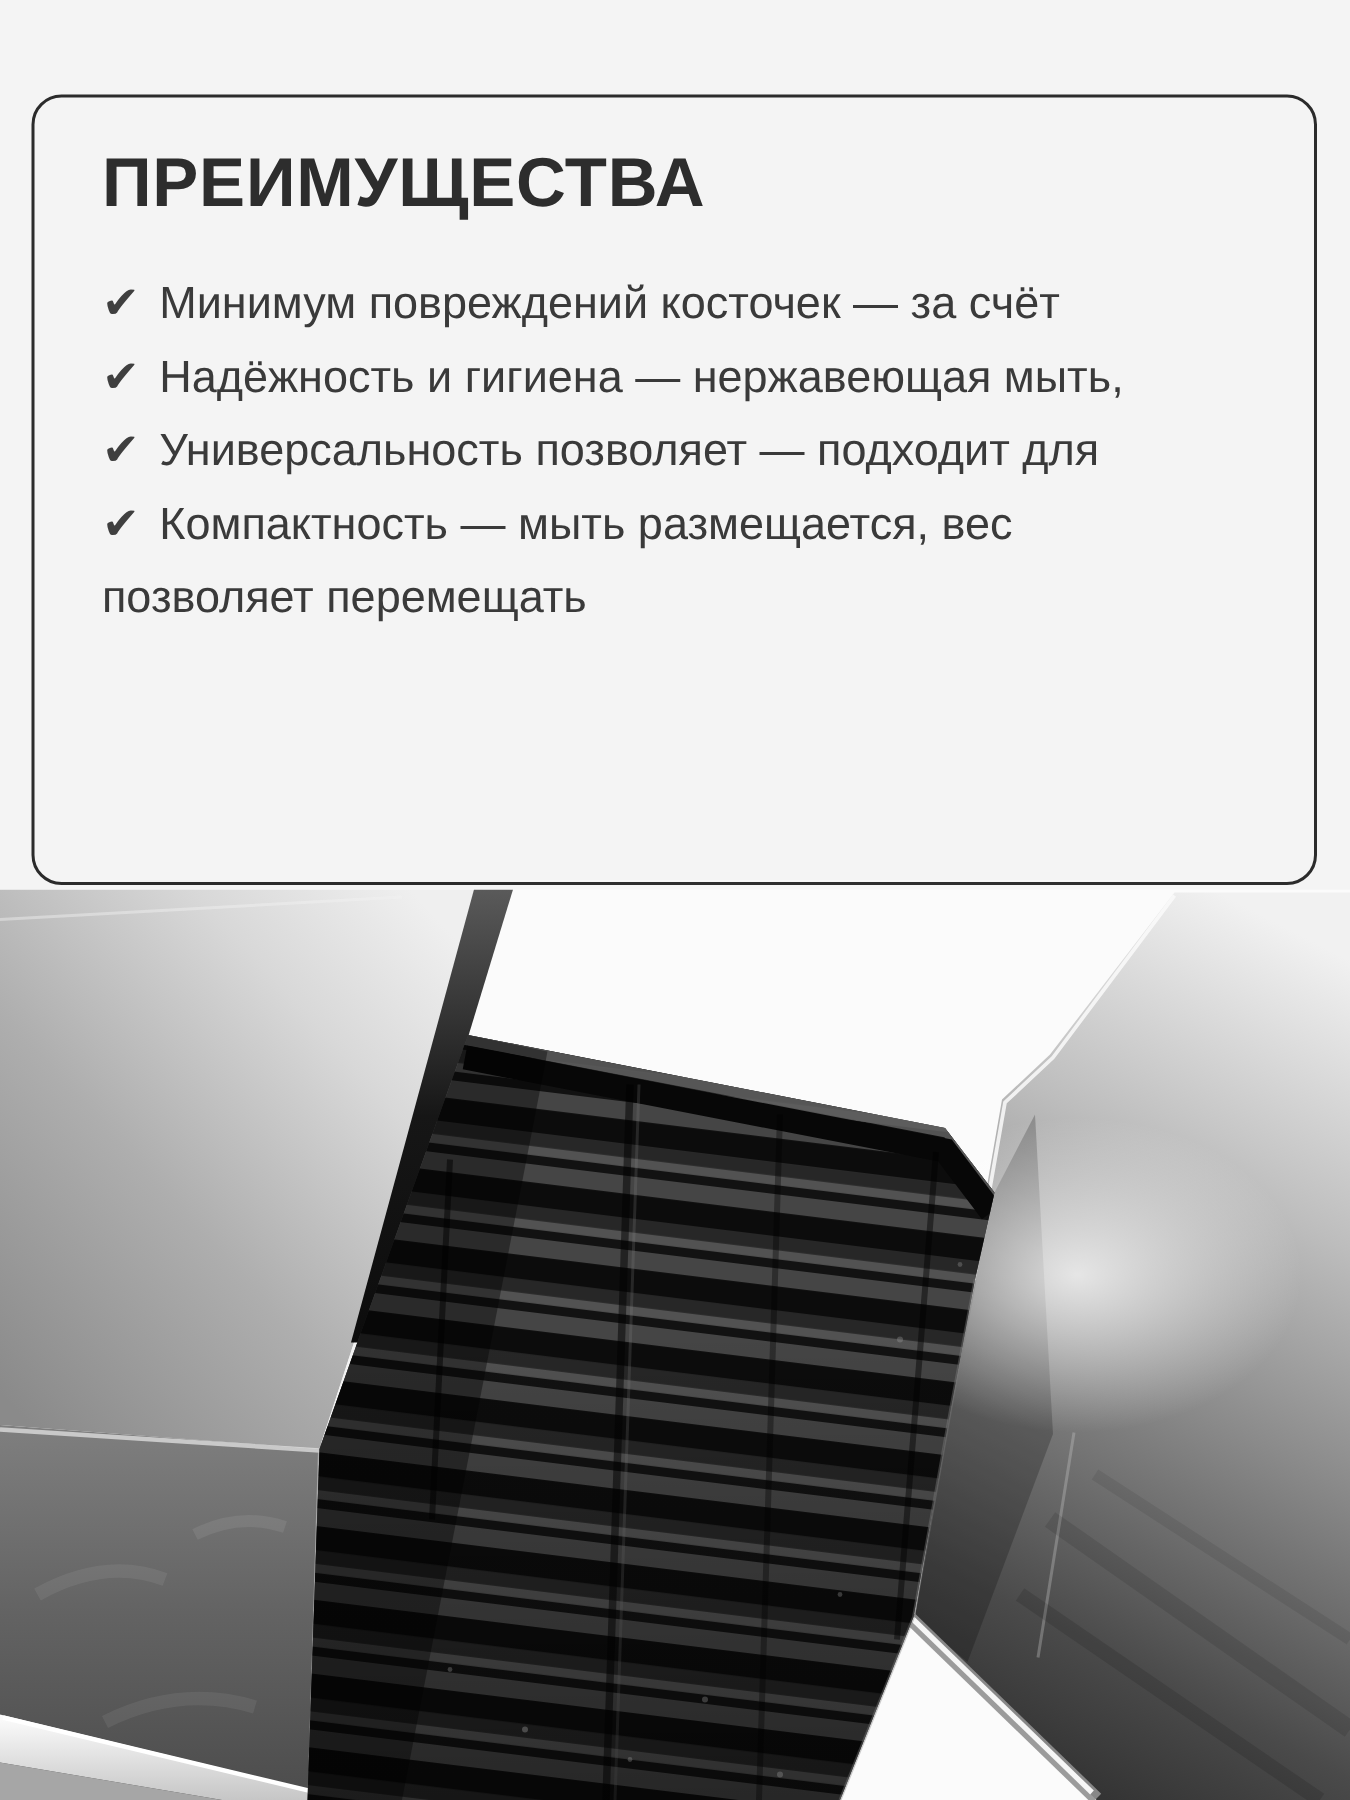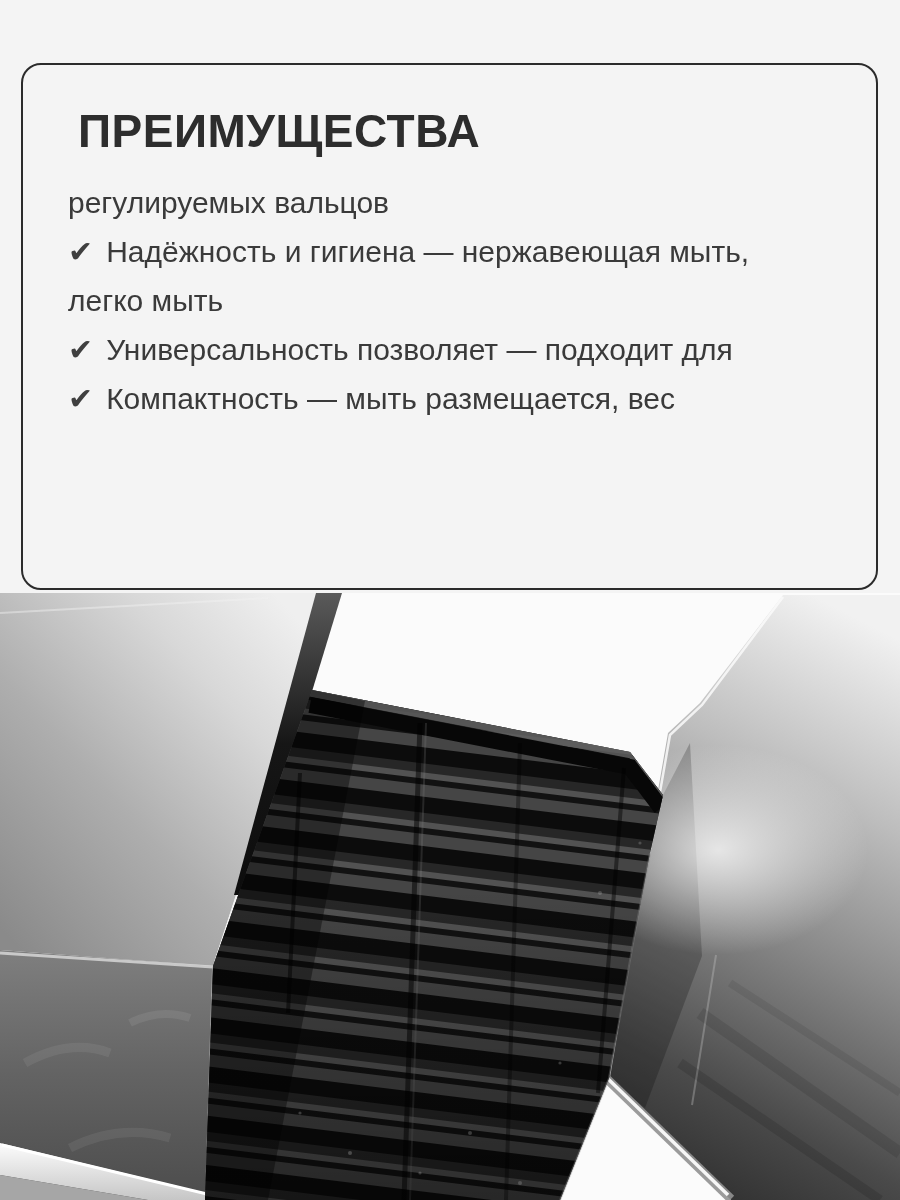--- a/index.html
+++ b/index.html
@@ -15,21 +15,21 @@
     left:21px;top:63px;
     width:857px;height:527px;
     box-sizing:border-box;
     background:#f4f4f4;
     border:2px solid #2b2b2b;
     border-radius:20px;
   }
   .card-title{
     position:absolute;
     left:45px;top:32px;
-    margin:10px;
+    margin:0;
     font-size:46px;
     line-height:48px;
     font-weight:700;
     letter-spacing:.5px;
     color:#2d2d2d;
     white-space:nowrap;
   }
   .bullets{
     position:absolute;
     left:45px;top:113px;
@@ -53,31 +53,31 @@
   }
   .photo svg{display:block;}
 </style>
 </head>
 <body>
 
 <section class="card">
   <h1 class="card-title">ПРЕИМУЩЕСТВА</h1>
   <div class="bullets">
       <div>
-        <div class="line"><span>регулируемых вальцов</span></div>
+        <div class="line"><span class="check">✔</span><span>Минимум повреждений косточек — за счёт</span></div>
       </div>
       <div>
         <div class="line"><span class="check">✔</span><span>Надёжность и гигиена — нержавеющая мыть,</span></div>
-        <div class="line"><span>легко мыть</span></div>
       </div>
       <div>
         <div class="line"><span class="check">✔</span><span>Универсальность позволяет — подходит для</span></div>
       </div>
       <div>
         <div class="line"><span class="check">✔</span><span>Компактность — мыть размещается, вес</span></div>
+        <div class="line"><span>позволяет перемещать</span></div>
       </div>
     </div>
 </section>
 
 <div class="photo">
   <svg width="900" height="607" viewBox="0 0 900 607" xmlns="http://www.w3.org/2000/svg">
     <defs>
       <linearGradient id="gLeft" x1="0" y1="0.9" x2="0.85" y2="0">
         <stop offset="0" stop-color="#8a8a8a"></stop>
         <stop offset="0.4" stop-color="#aeaeae"></stop>

